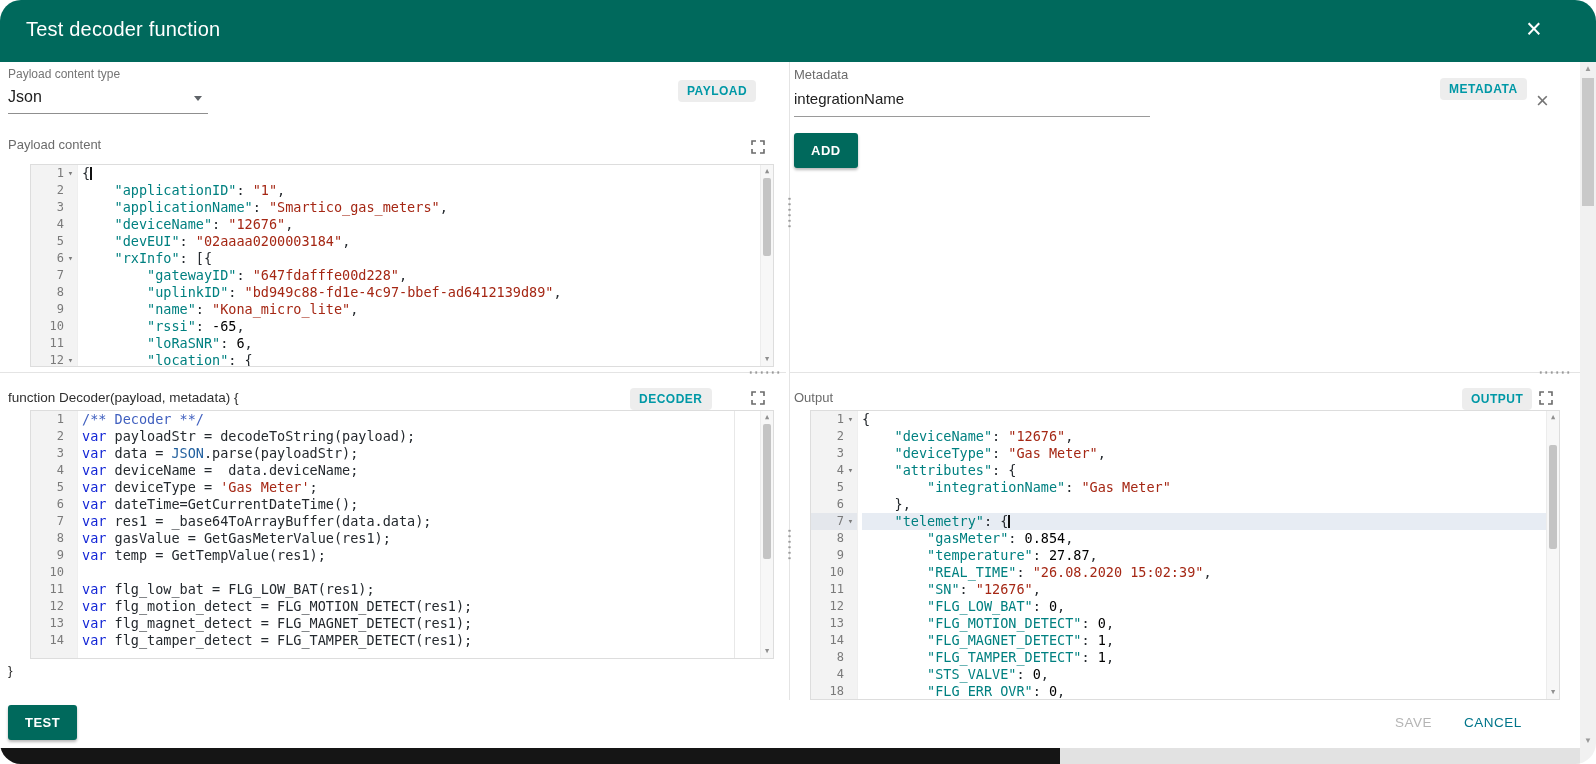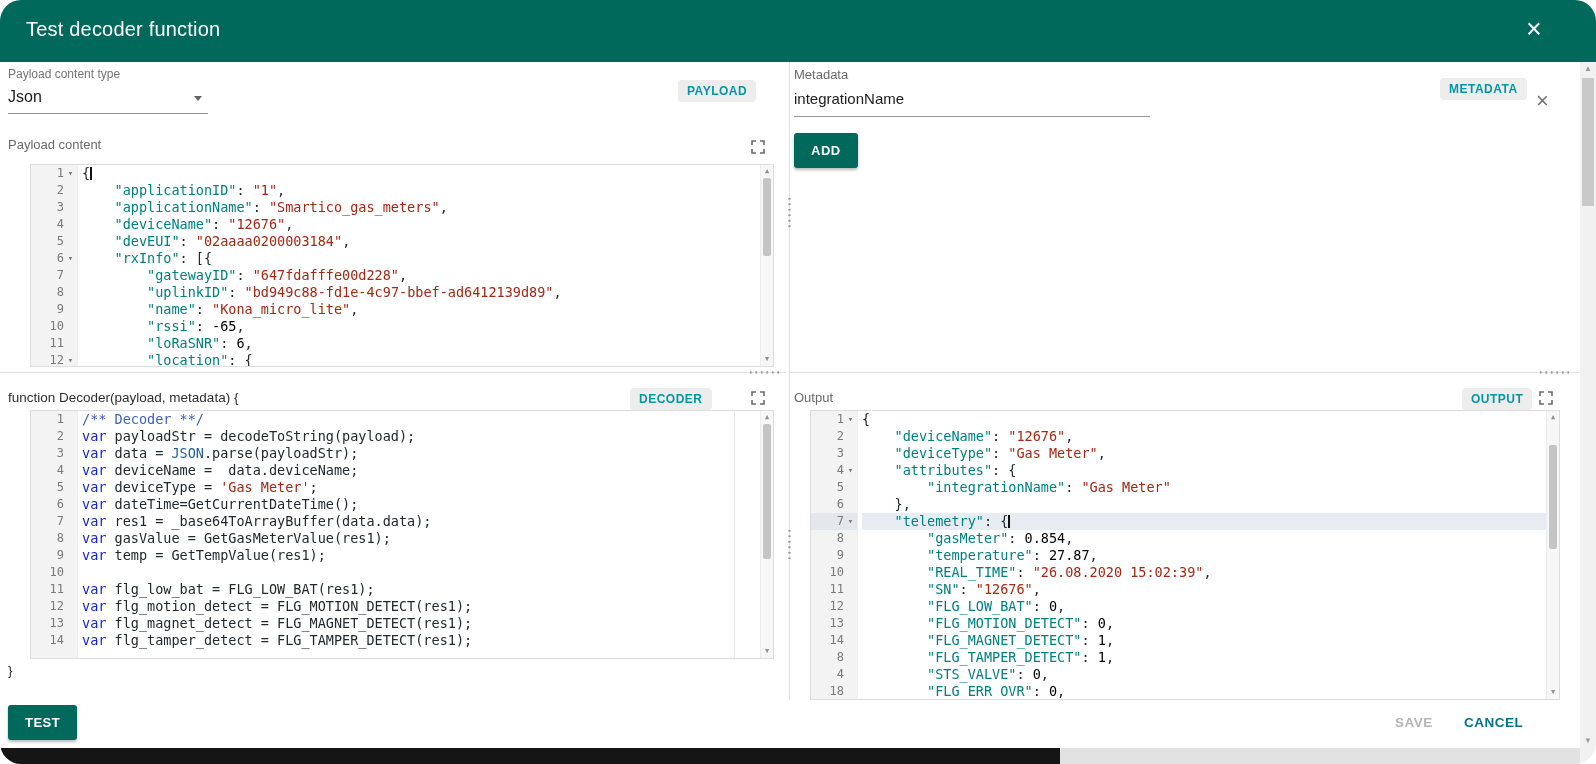--- a/index.html
+++ b/index.html
@@ -32,21 +32,21 @@
   
   .md-input{position:absolute;border:none;border-bottom:1px solid #9a9a9a;outline:none;background:none;
             font-family:inherit;font-size:15px;color:#212121;padding:0 0 9px 0;}
   .md-remove{position:absolute;font-size:22px;color:#757575;cursor:pointer;line-height:22px;}
 
   
   .btn-raised{position:absolute;background:#00695c;color:#fff;border:none;border-radius:3px;
               font-family:inherit;font-size:13px;font-weight:700;letter-spacing:.5px;
               padding:10px 17px;cursor:pointer;box-shadow:0 2px 3px rgba(0,0,0,.28);}
   .btn-flat{position:absolute;background:none;border:none;font-family:inherit;font-size:13.5px;
-            font-weight:700;letter-spacing:.5px;padding:10px 12px;cursor:pointer;}
+            font-weight:400;letter-spacing:.5px;padding:10px 12px;cursor:pointer;}
   .btn-flat.save{color:#b5b5b5;}
   .btn-flat.cancel{color:#00758a;}
 
   
   .editor{position:absolute;display:flex;border:1px solid #ddd;background:#fff;overflow:hidden;
           font-family:"DejaVu Sans Mono",monospace;font-size:13.5px;line-height:17px;}
   .gutter{width:46px;flex:none;background:#f3f3f3;color:#7a7a7a;border-right:1px solid #efefef;}
   .gl{display:flex;height:17px;}
   .gl.gact{background:#e4e7ec;}
   .gn{flex:1;text-align:right;font-size:12px;line-height:17px;}

